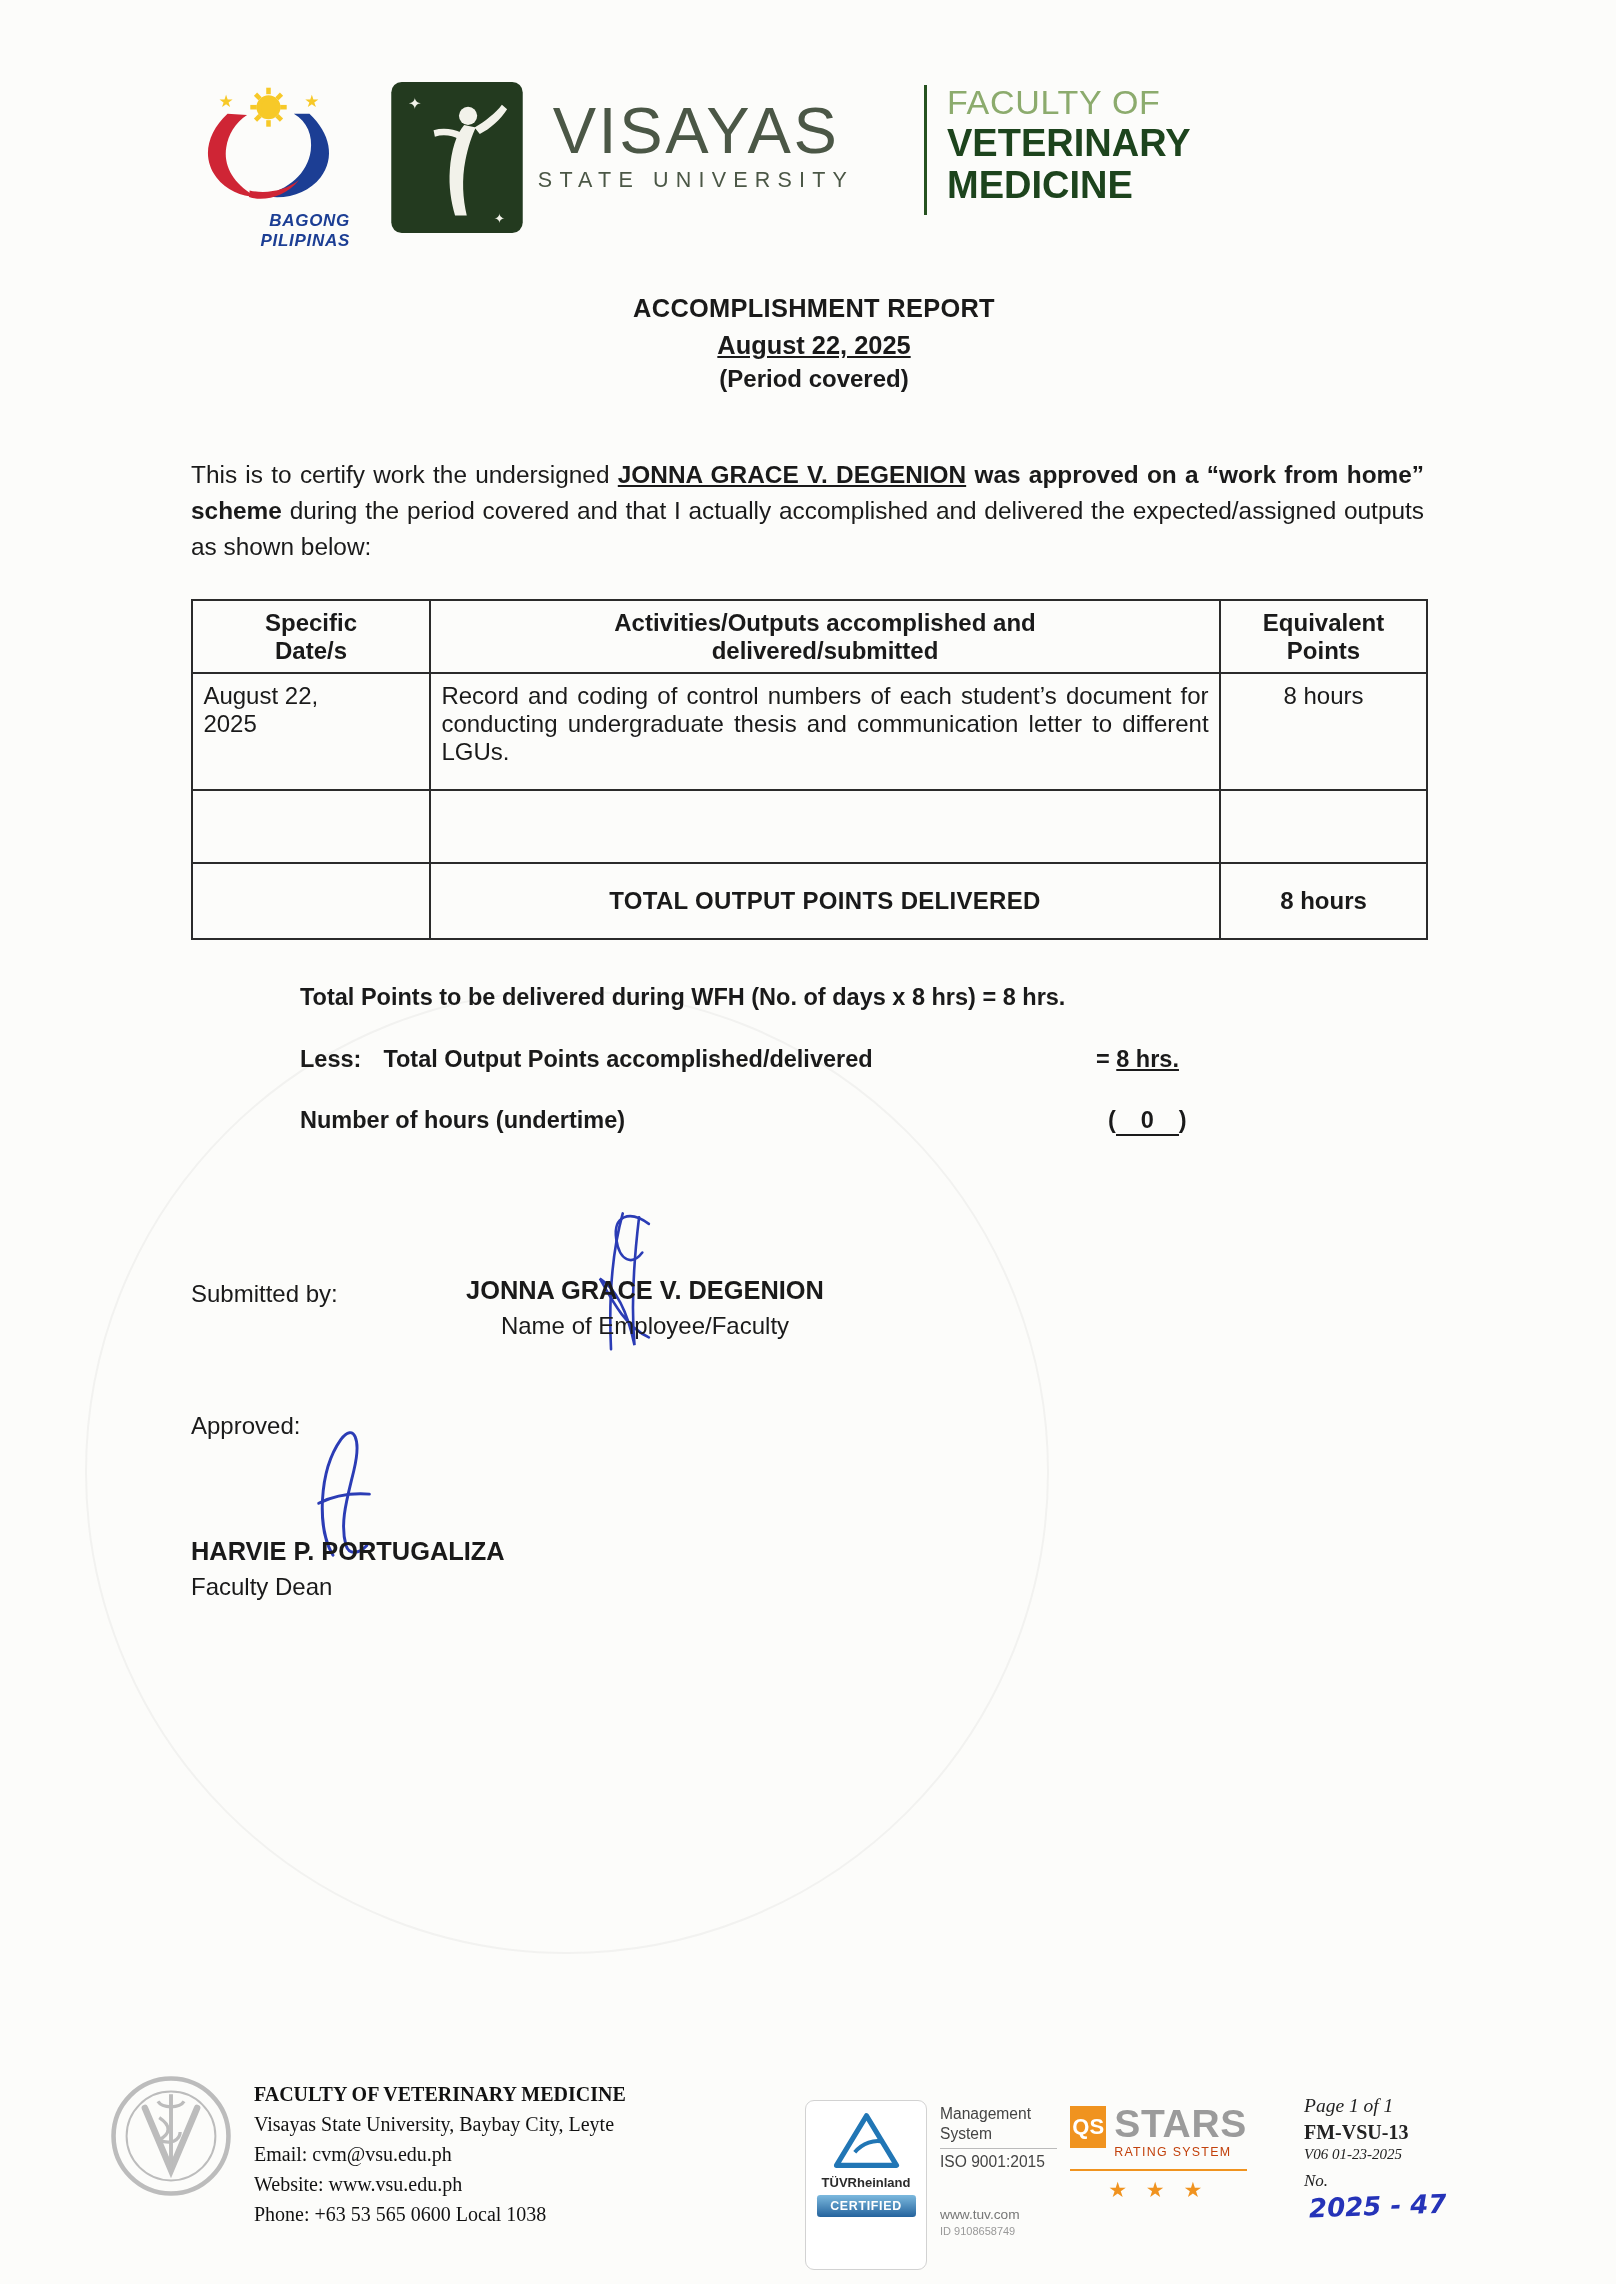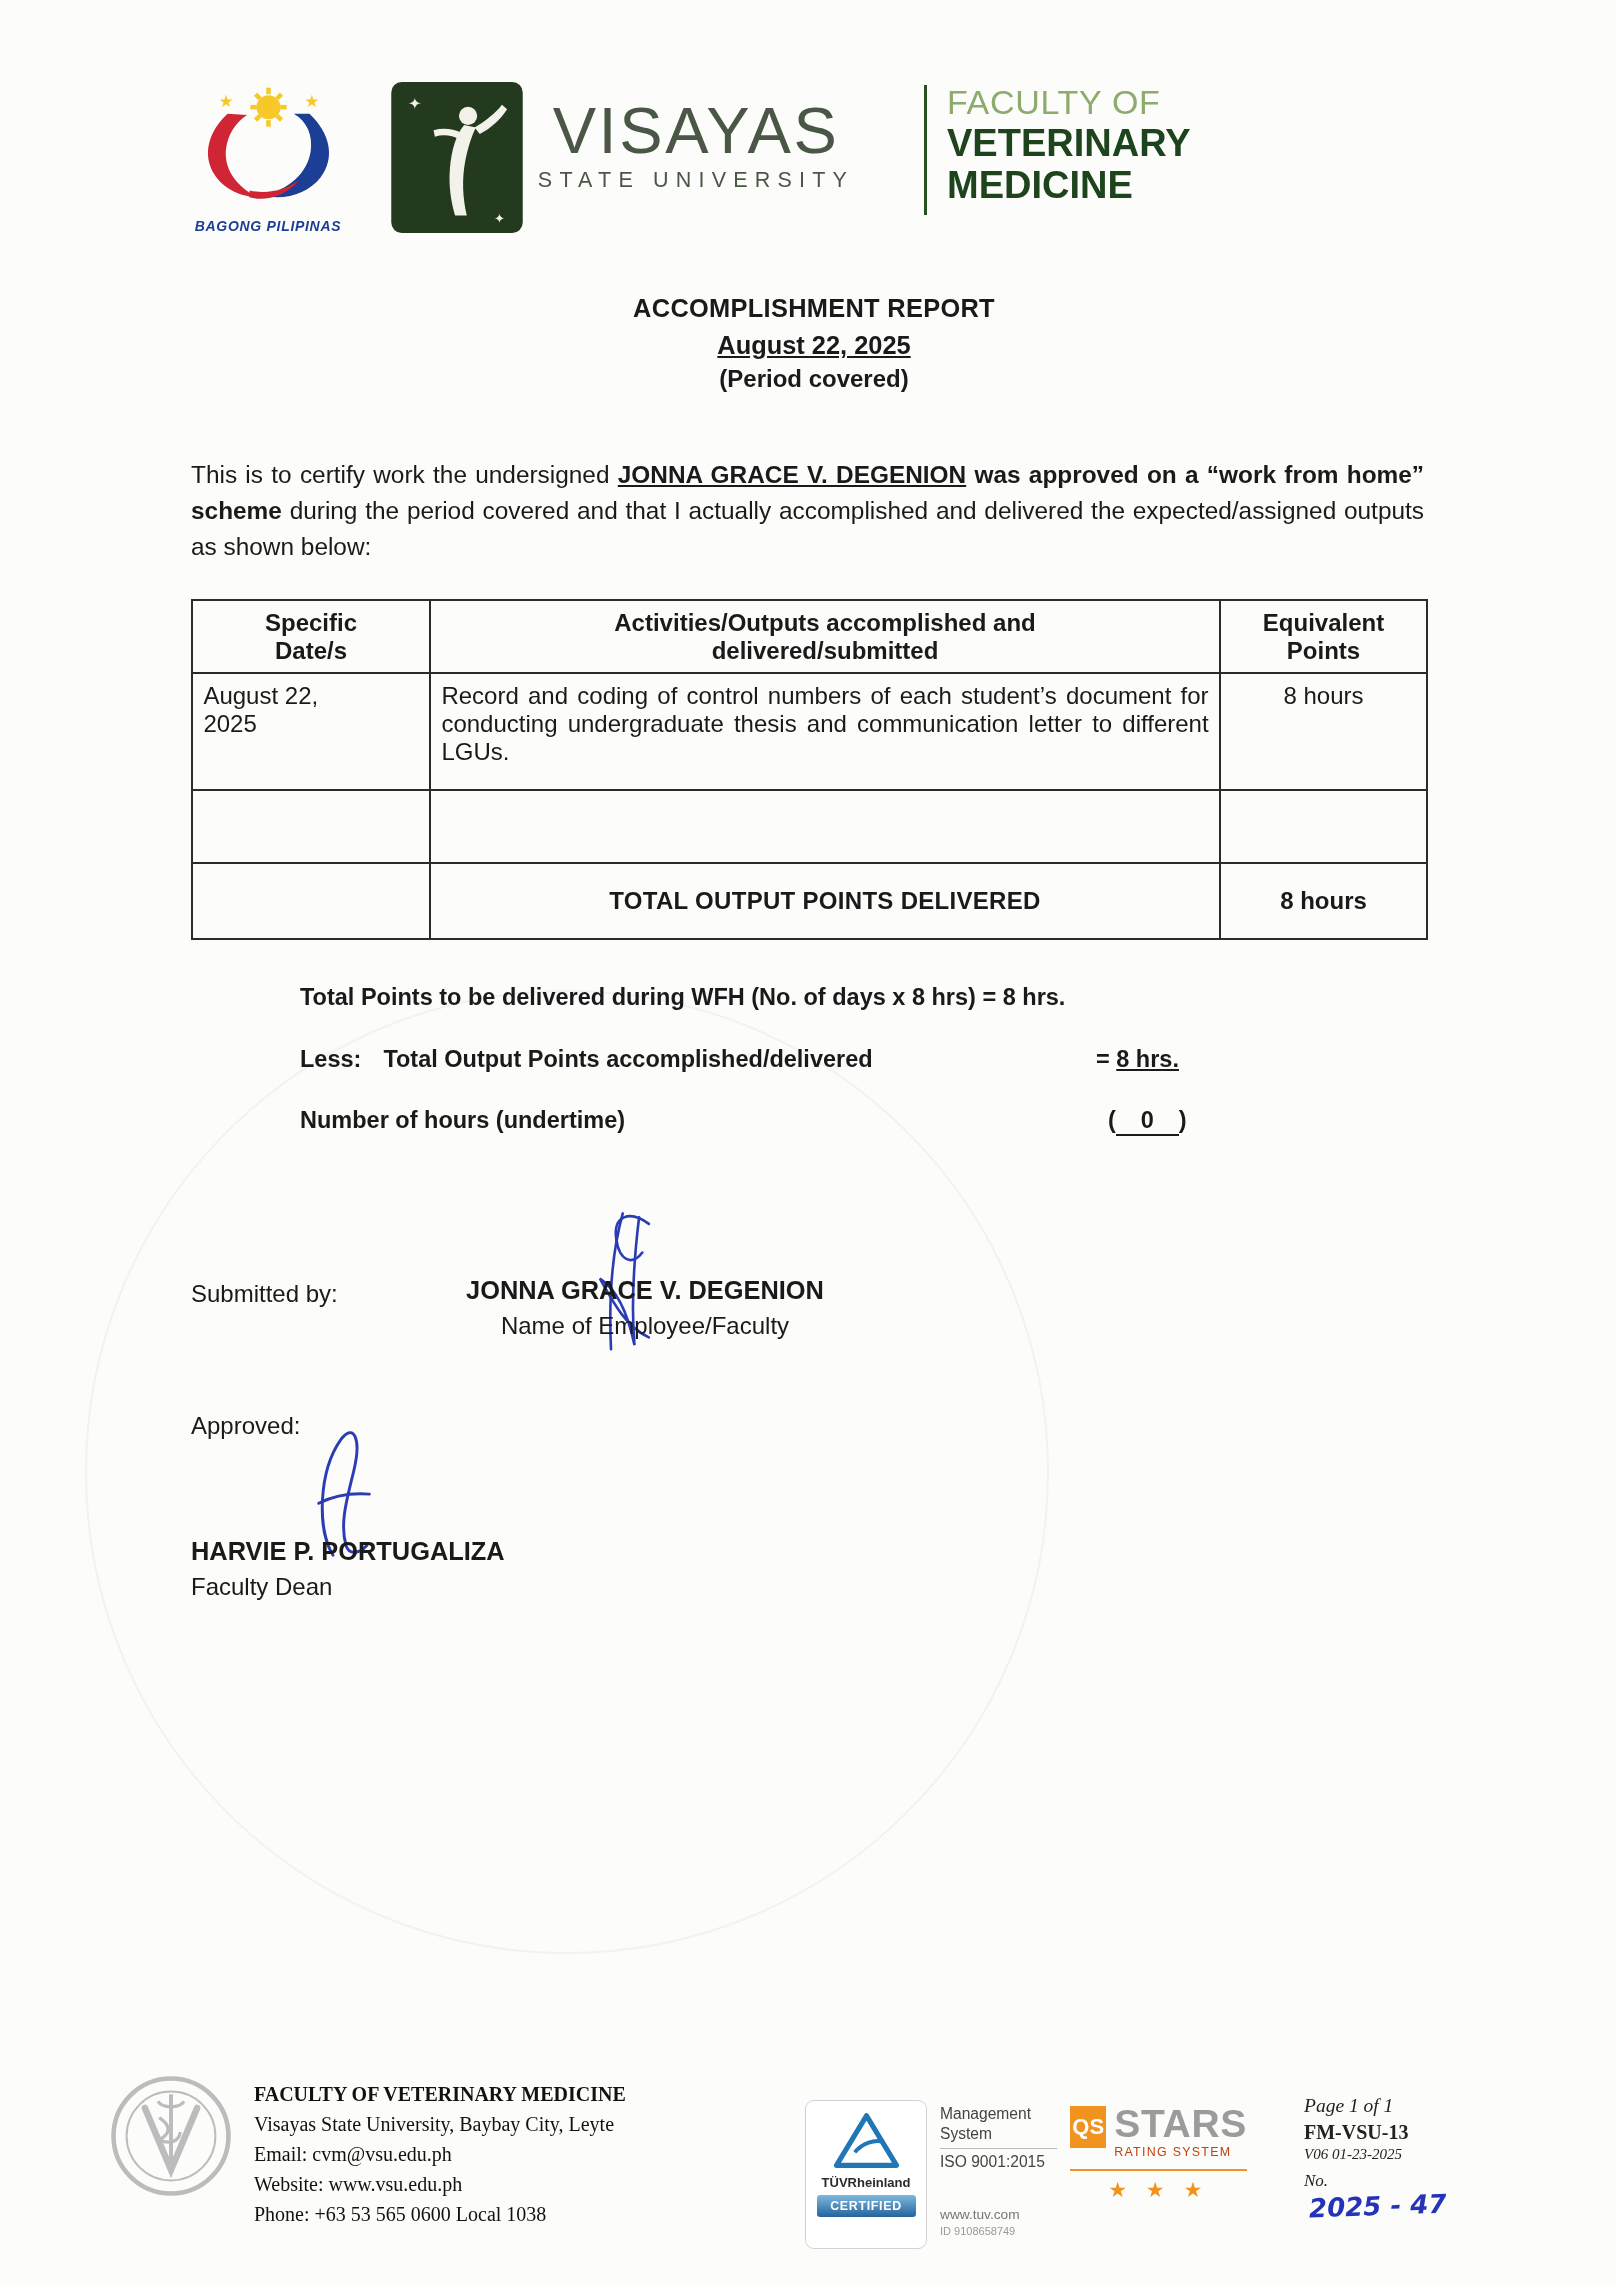--- a/index.html
+++ b/index.html
@@ -6,21 +6,21 @@
   html,body { background:#9a9a9a; }
   .page {
     width:1616px; height:2284px; position:relative; margin:0 auto;
     background:#fcfcfa; color:#1a1a1a; overflow:hidden;
     font-family:"Liberation Sans", sans-serif;
   }
   .abs { position:absolute; }
 
   
   .bp-logo { left:186px; top:76px; width:164px; text-align:center; }
-  .bp-label { margin-top:10px; font-size:14px; font-weight:bold; font-style:italic; color:#1c3e94; letter-spacing:0.7px; }
+  .bp-label { margin-top:3px; font-size:17px; font-weight:bold; font-style:italic; color:#1c3e94; letter-spacing:0.7px;text-align:right; }
   .vsu-logo { left:391px; top:82px; }
   .vsu-wordmark { left:520px; top:98px; width:352px; text-align:center; color:#4b5746; }
   .vsu-name { font-size:65px; line-height:65px; letter-spacing:2.6px; font-weight:400; }
   .vsu-sub  { font-size:21.5px; letter-spacing:7.2px; margin-top:5.2px; }
   .hdr-divider { left:924px; top:85px; width:3.3px; height:130px; background:#265220; }
   .faculty { left:947px; top:83px; }
   .faculty-l1 { font-size:34px; line-height:39px; color:#8cab6d; letter-spacing:0.7px; }
   .faculty-l2, .faculty-l3 { font-size:38px; line-height:42px; font-weight:bold; color:#1d441d; }
 
   
@@ -76,21 +76,21 @@
 
   
   .watermark { left:85px; top:990px; width:964px; height:964px; border:2px solid rgba(50,50,50,.05); border-radius:50%; }
 
   
   .vet-emblem { left:107px; top:2072px; }
   .contact { left:254px; top:2079px; font-family:"Liberation Serif", serif; font-size:20px; line-height:30px; color:#111; }
   .contact .org { font-weight:bold; }
 
   .tuv { left:805px; top:2100px; display:flex; gap:13px; }
-  .tuv-box { width:122px; height:149px; border:1.3px solid #d2d2d2; border-radius:9px; background:#fff; text-align:center; padding-top:7.8px; }
+  .tuv-box { width:122px; height:170px; border:1.3px solid #d2d2d2; border-radius:9px; background:#fff; text-align:center; padding-top:7.8px; }
   .tuv-brand { font-size:13px; font-weight:bold; color:#2b2b2b; margin-top:1.3px; }
   .tuv-certified { margin:5.2px auto 0; width:99px; height:22px; line-height:22px; border-radius:3.3px;
     background:linear-gradient(180deg,#7cb9de,#24639d); color:#fff; font-size:12.4px; font-weight:bold; letter-spacing:0.7px; }
   .tuv-right { width:140px; padding-top:3.9px; }
   .tuv-sys { font-size:15.6px; color:#444; line-height:20px; width:130px; }
   .tuv-rule { width:117px; height:1.3px; background:#bbb; margin:3.9px 0; }
   .tuv-iso { font-size:15.6px; color:#444; }
   .tuv-url { font-size:13.7px; color:#777; margin-top:36px; }
   .tuv-id { font-size:11px; color:#999; margin-top:2.6px; }
 

